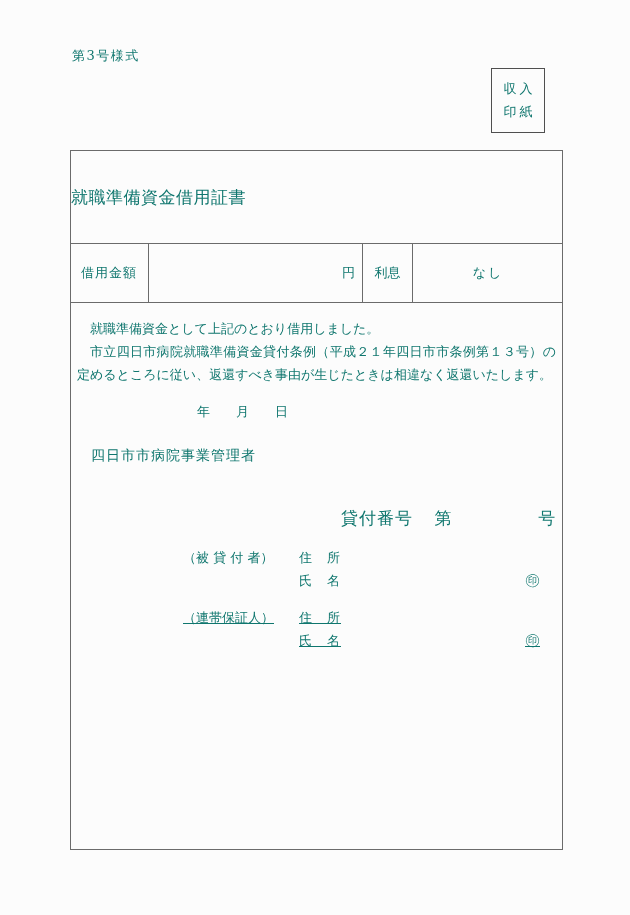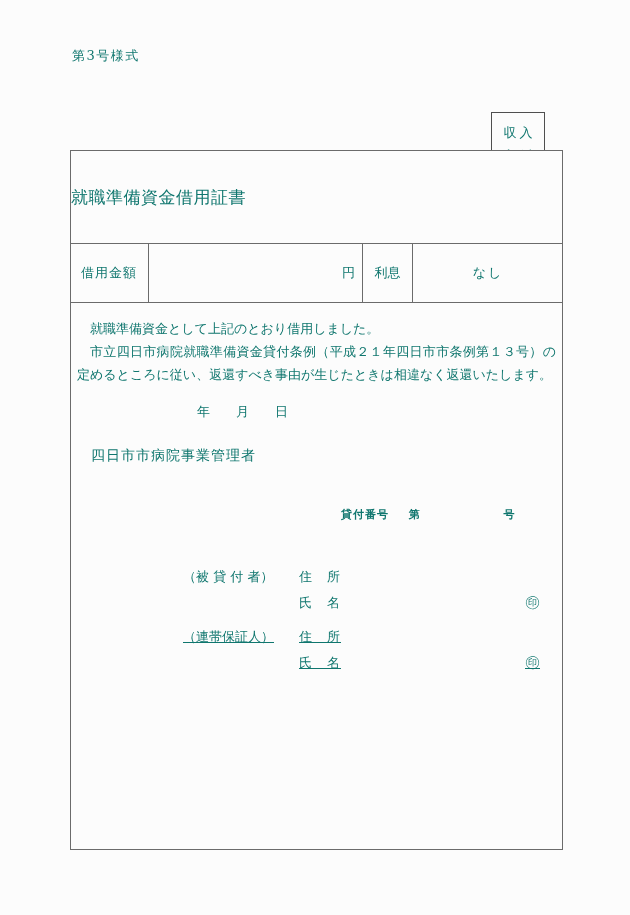--- a/index.html
+++ b/index.html
@@ -17,21 +17,21 @@
     font-size:13px; letter-spacing:1.5px;
   }
   .stamp-box {
     position:absolute; left:491px; top:68px;
     width:54px; height:65px;
     border:1.5px solid #4f4f4f;
     background:#fcfcfc;
     display:flex; flex-direction:column;
     align-items:center; justify-content:center;
     gap:5px;
-    font-size:13px; letter-spacing:3px;margin-top:44px;
+    font-size:13px; letter-spacing:3px;
   }
   .stamp-box span { display:block; text-indent:3px; }
   .main-box {
     position:absolute; left:70px; top:150px;
     width:493px; height:700px;
     border:1px solid #6b6b6b;
     background:#fcfcfc;
   }
   .doc-title {
     position:absolute; top:35px; left:0; right:0;
@@ -63,34 +63,33 @@
     position:absolute; top:252px; left:91px;
     font-size:13px;
     margin-left:35px;
   }
   .manager-line {
     position:absolute; top:296px; left:20px;
     font-size:14px; letter-spacing:1px;
   }
   .loan-number-line {
     position:absolute; top:356px; left:270px;
-    font-size:11px;
-    font-weight:bold;
+    font-size:17px;
   }
   .loan-number-line .ln-label { letter-spacing:1px; }
   .loan-number-line .ln-prefix { margin-left:16px; }
   .loan-number-line .ln-blank { display:inline-block; width:76px; }
   .party-block {
     position:absolute; left:112px; right:22px;
     font-size:13px; line-height:22px;
   }
   .party-block.borrower { top:396px; }
   .party-block.guarantor { top:456px;text-decoration:underline; }
   .party-row { display:flex; align-items:baseline; }
-  .party-label { display:inline-block; width:116px;margin-top:19px; }
+  .party-label { display:inline-block; width:116px; }
   .field-label { display:inline-block; letter-spacing:1px; }
   .seal-mark { margin-left:auto; font-size:15px; }
 </style>
 </head>
 <body>
 
 <div class="page">
 
   <div class="form-number">第3号様式</div>
 

